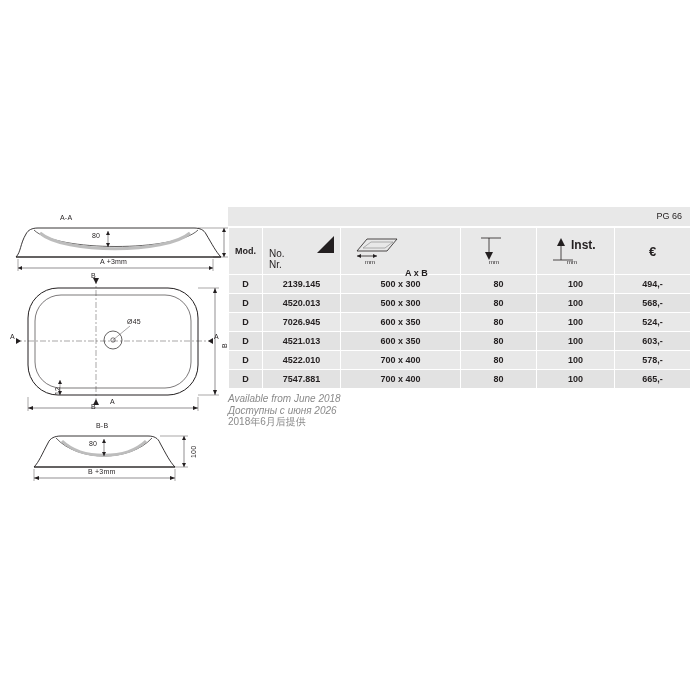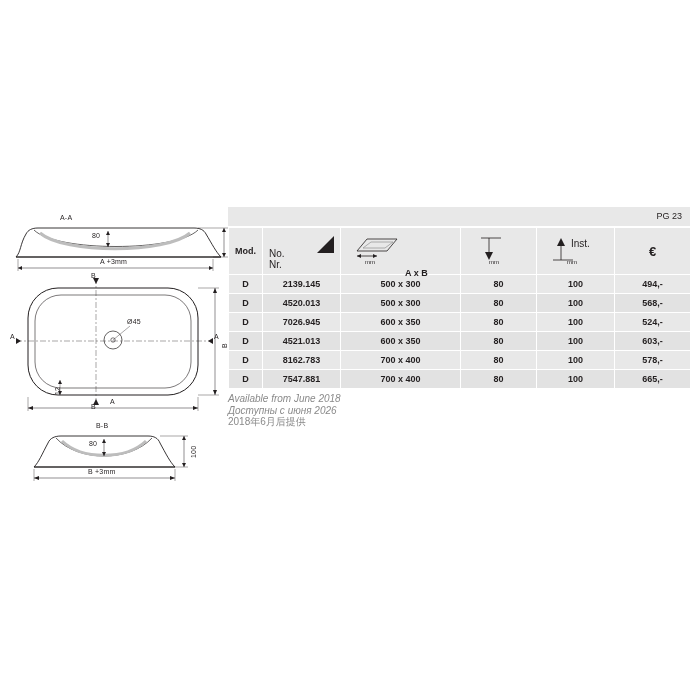--- a/index.html
+++ b/index.html
@@ -152,22 +152,22 @@
   .th-arrow {
     position: relative;
     height: 100%;
   }
   .th-arrow .mm {
     position: absolute;
     font-size: 6px;
   }
   .th-inst-text {
     position: absolute;
-    font-size: 10px;
-    font-weight: normal;
+    font-size: 12px;
+    font-weight: bold;
   }
   .th-eur {
     font-size: 13px;
     font-weight: bold;
   }
 
   .notes {
     position: absolute;
     left: 228px;
     top: 393px;
@@ -285,21 +285,21 @@
 
     <div class="lbl" style="left:88px; top:222px;">B-B</div>
     <div class="lbl" style="left:81px; top:240px;">80</div>
     <div class="lbl vert" style="left:182px; top:258px;">100</div>
     <div class="lbl" style="left:80px; top:268px;">B +3mm</div>
   </div>
 
   <div class="table-wrap">
 
     <div class="pg-row">
-      <span class="pg-label">PG 23</span>
+      <span class="pg-label">PG 66</span>
     </div>
 
     <table class="spec">
       <colgroup>
         <col class="col-mod">
           <col class="col-nr">
           <col class="col-ab">
         <col class="col-d1">
           <col class="col-d2">
           <col class="col-eur">
@@ -391,21 +391,21 @@
         <tr class="alt">
           <td>D</td>
           <td>4521.013</td>
           <td>600 x 350</td>
           <td>80</td>
           <td>100</td>
           <td>603,-</td>
         </tr>
         <tr>
           <td>D</td>
-          <td>8162.783</td>
+          <td>4522.010</td>
           <td>700 x 400</td>
           <td>80</td>
           <td>100</td>
           <td>578,-</td>
         </tr>
         <tr class="alt">
           <td>D</td>
           <td>7547.881</td>
           <td>700 x 400</td>
           <td>80</td>

